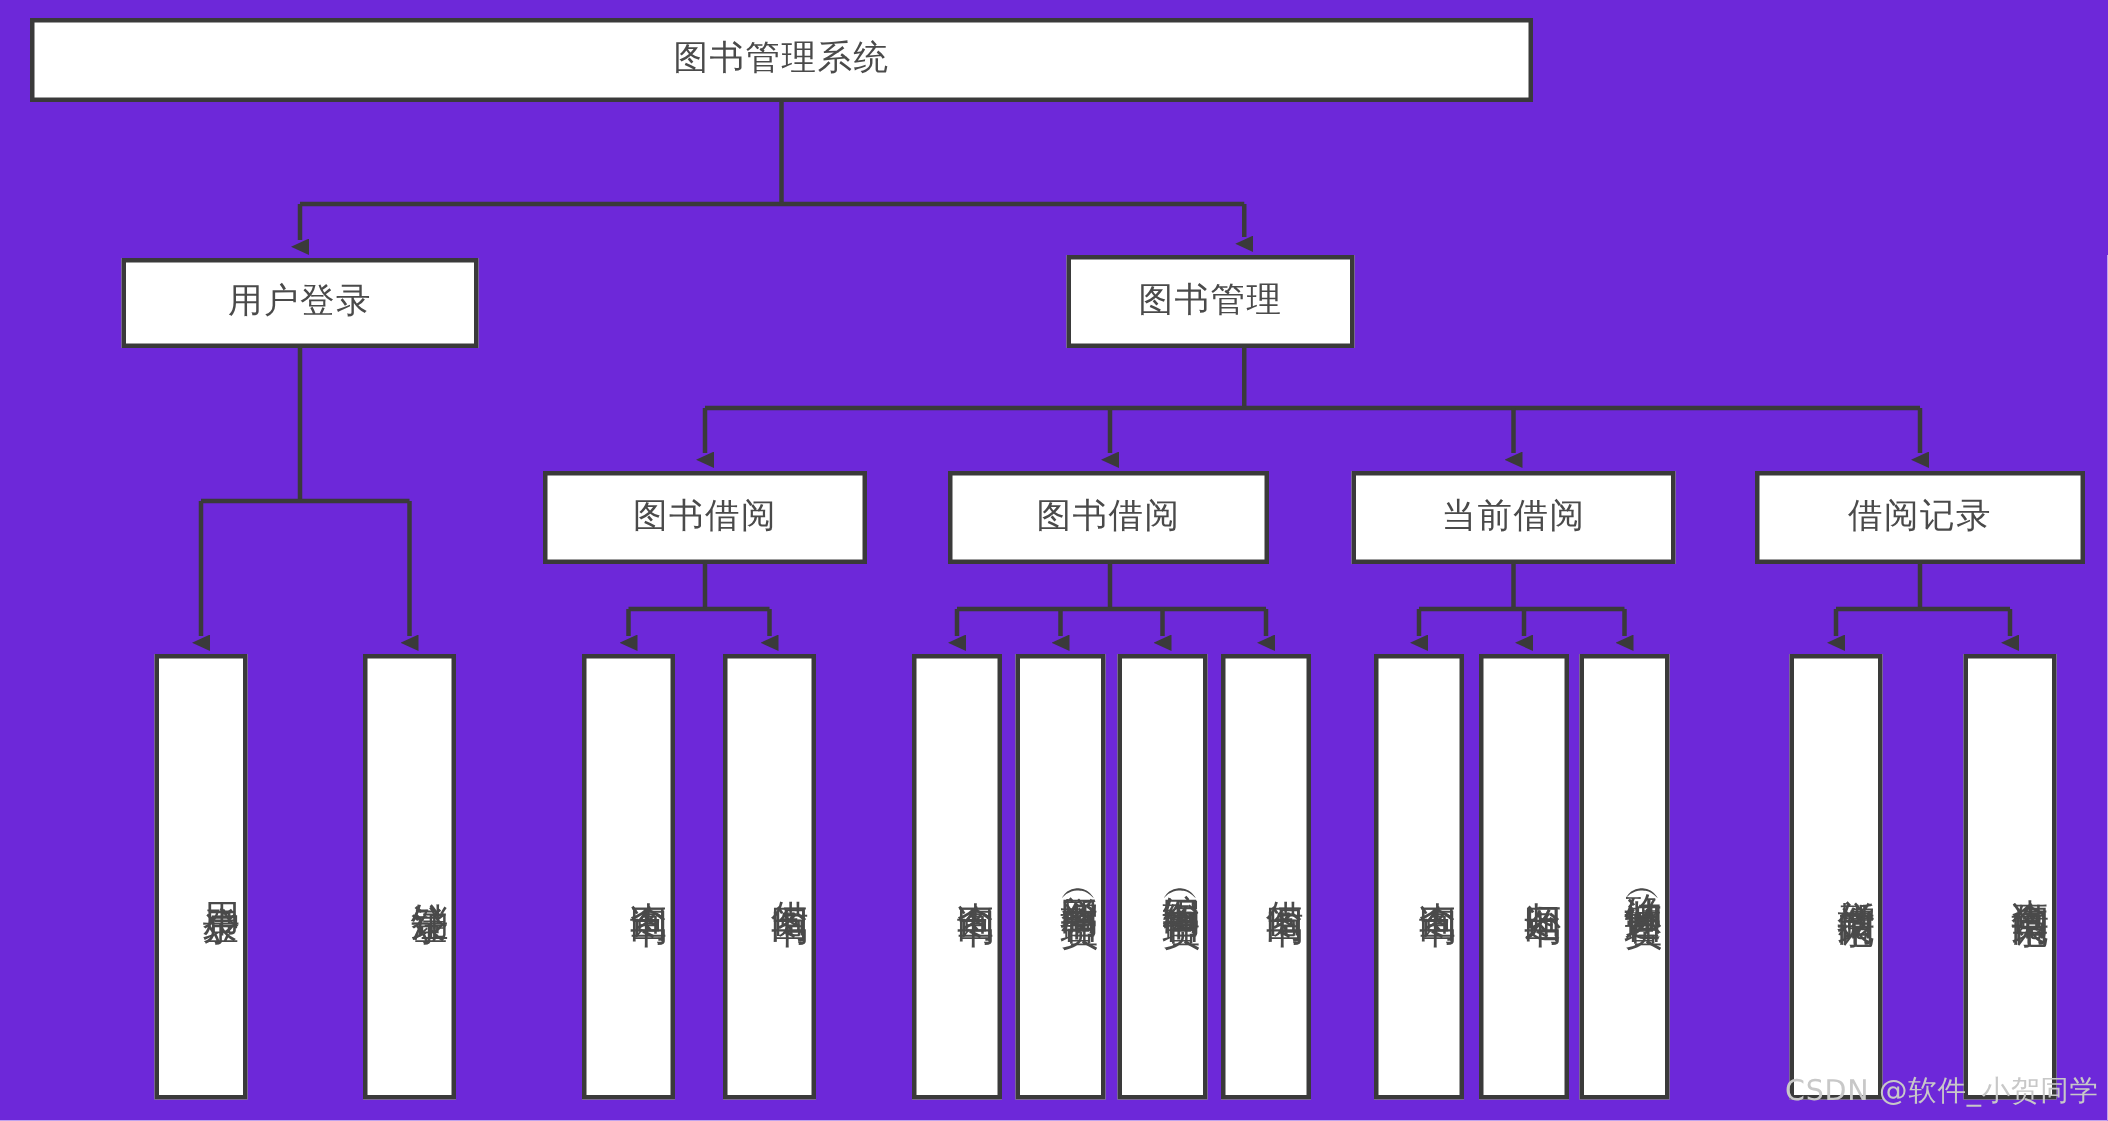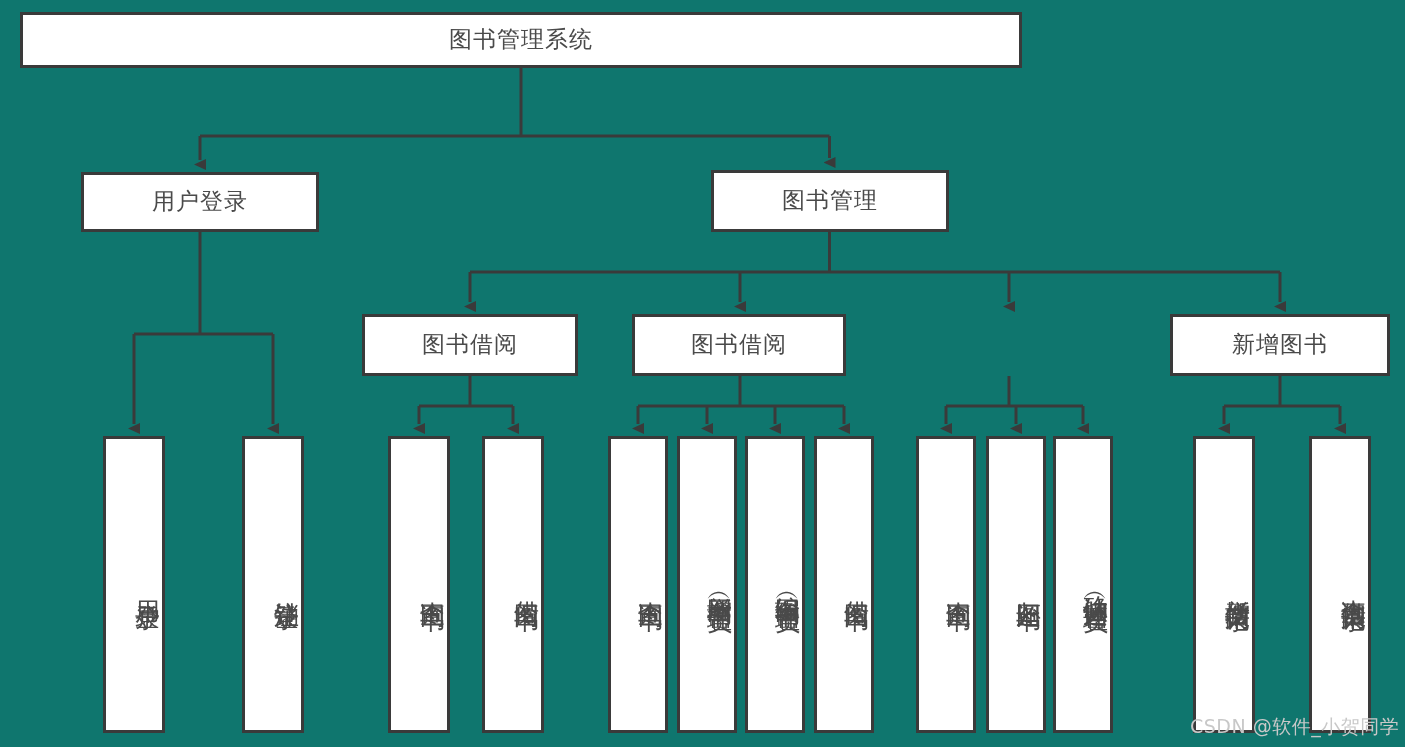--- a/index.html
+++ b/index.html
@@ -8,21 +8,21 @@
     padding: 0;
     background: #ffffff;
   }
   body {
     font-family: "DejaVu Sans", "Liberation Sans", sans-serif;
   }
   #canvas {
     position: relative;
     width: 1405px;
     height: 747px;
-    background: #0f766e;
+    background: #6d28d9;
     overflow: hidden;
   }
   #edges {
     position: absolute;
     left: 0;
     top: 0;
     width: 1405px;
     height: 747px;
     pointer-events: none;
   }
@@ -115,32 +115,35 @@
       </g>
   </svg>
 
   <div class="node horiz" style="left: 20px; top: 12px; width: 1002px; height: 56px;">
     <span>图书管理系统</span>
   </div>
 
   <div class="node horiz" style="left: 81px; top: 172px; width: 238px; height: 60px;">
     <span>用户登录</span>
   </div>
-  <div class="node horiz" style="left: 711px; top: 170px; width: 238px; height: 62px;">
+  <div class="node horiz" style="left: 711px; top: 170px; width: 192px; height: 62px;">
     <span>图书管理</span>
   </div>
 
   <div class="node horiz" style="left: 362px; top: 314px; width: 216px; height: 62px;">
     <span>图书借阅</span>
   </div>
   <div class="node horiz" style="left: 632px; top: 314px; width: 214px; height: 62px;">
     <span>图书借阅</span>
   </div>
+  <div class="node horiz" style="left: 901px; top: 314px; width: 216px; height: 62px;">
+    <span>当前借阅</span>
+  </div>
   <div class="node horiz" style="left: 1170px; top: 314px; width: 220px; height: 62px;">
-    <span>新增图书</span>
+    <span>借阅记录</span>
   </div>
 
   <div class="node vert" style="left: 103px; top: 436px; width: 62px; height: 297px;">
     <span class="vlabel">用户登录</span>
   </div>
   <div class="node vert" style="left: 242px; top: 436px; width: 62px; height: 297px;">
     <span class="vlabel">注销登录</span>
   </div>
 
   <div class="node vert" style="left: 388px; top: 436px; width: 62px; height: 297px;">

